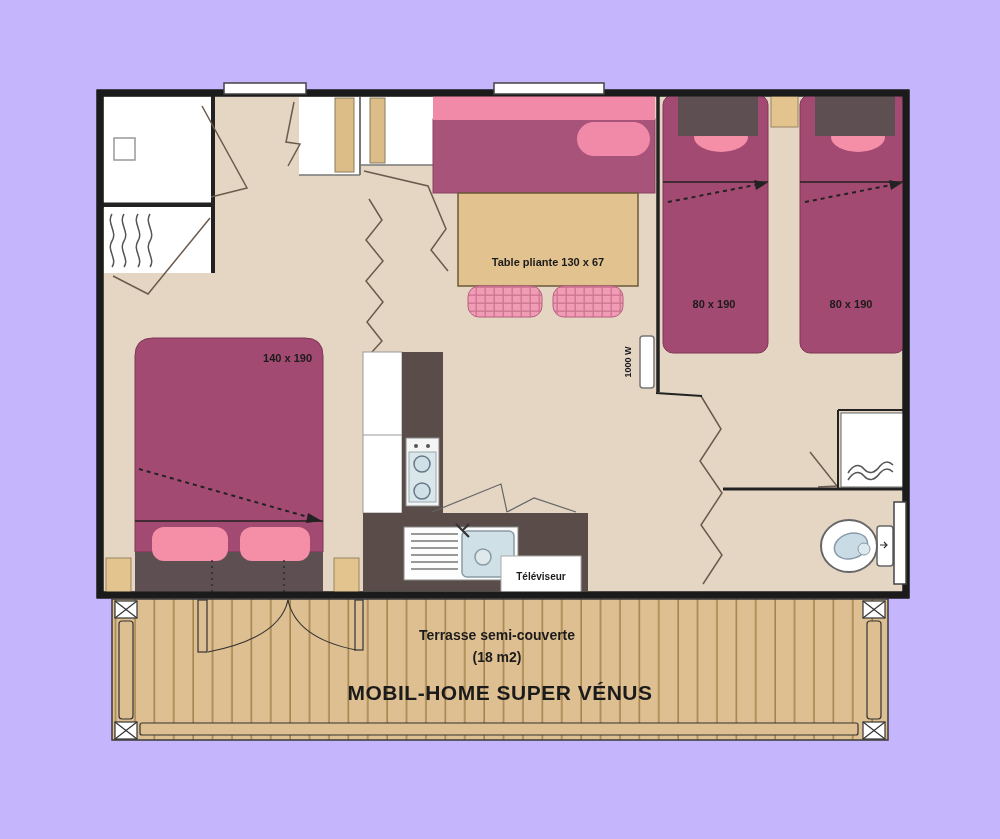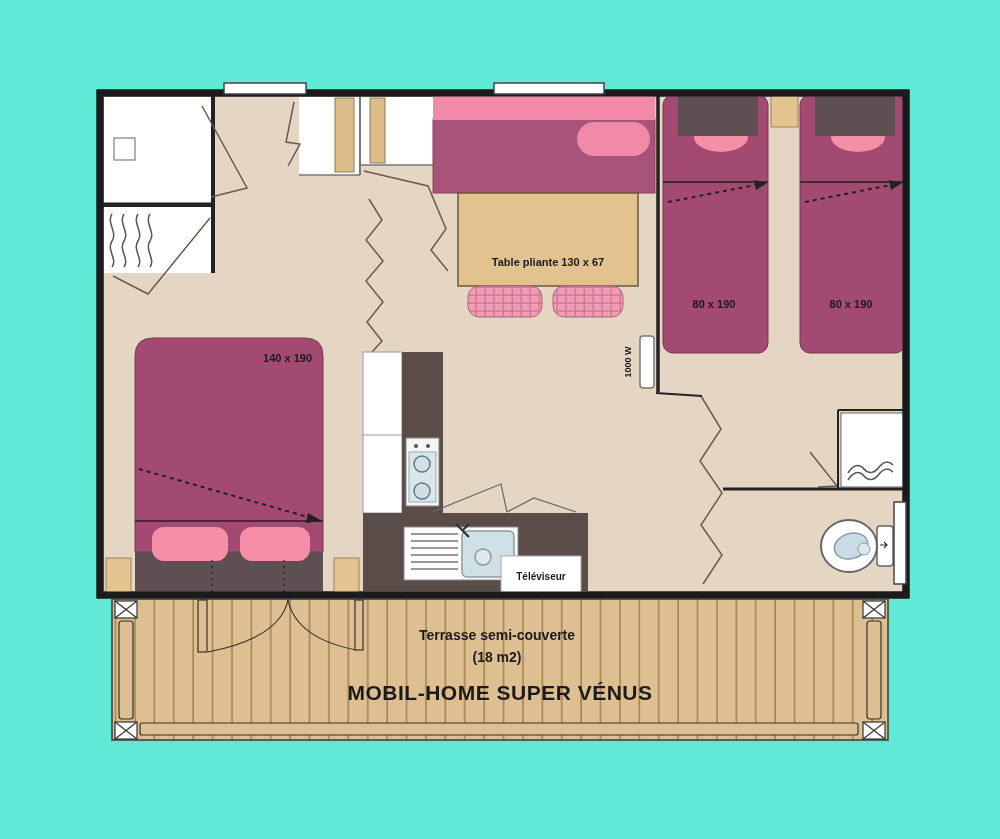--- a/index.html
+++ b/index.html
@@ -1,16 +1,16 @@
 <!DOCTYPE html>
 <html><head>
 <meta charset="utf-8">
 <style>
   html,body{margin:0;padding:0;background:#ffffff;}
-  .stage{position:relative;width:1000px;height:839px;background:#5eead4;overflow:hidden;margin:0 auto;}
+  .stage{position:relative;width:1000px;height:839px;background:#c4b5fd;overflow:hidden;margin:0 auto;}
   svg{position:absolute;left:0;top:0;width:1000px;height:839px;}
   text{font-family:"Liberation Sans","DejaVu Sans",sans-serif;font-weight:bold;fill:#1b1b1b;}
   .lbl-bed{font-size:11px;}
   .lbl-table{font-size:11px;}
   .lbl-tv{font-size:10px;}
   .lbl-heater{font-size:9px;}
   .lbl-terr{font-size:14px;}
   .lbl-title{font-size:21px;letter-spacing:.5px;}
 </style>
 </head>

